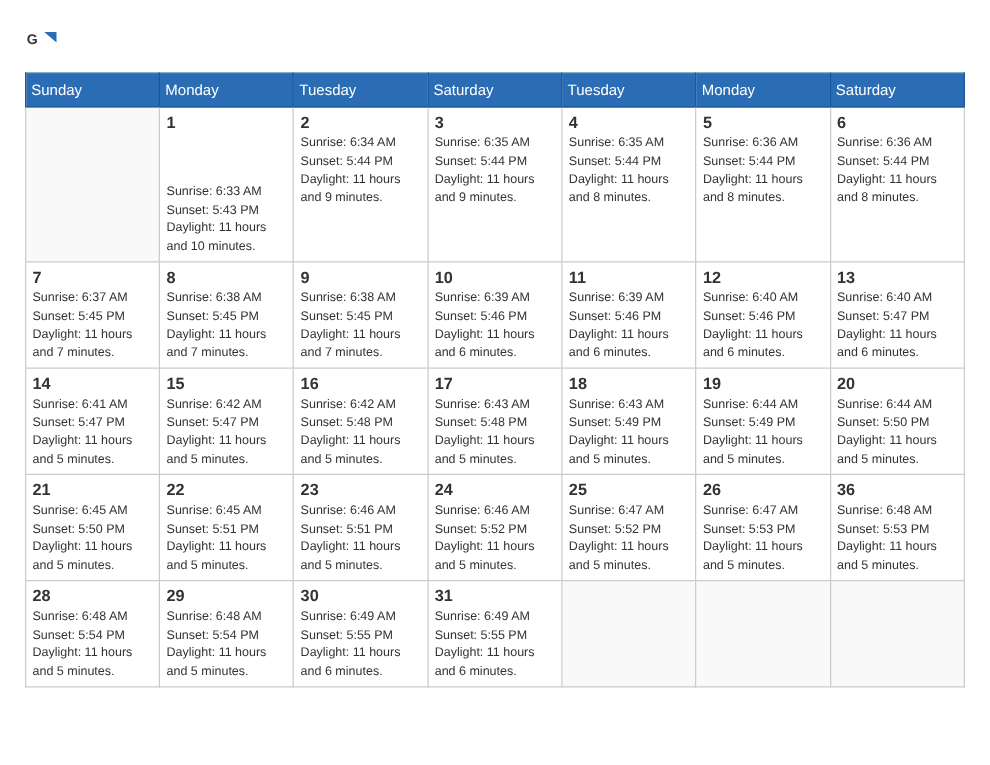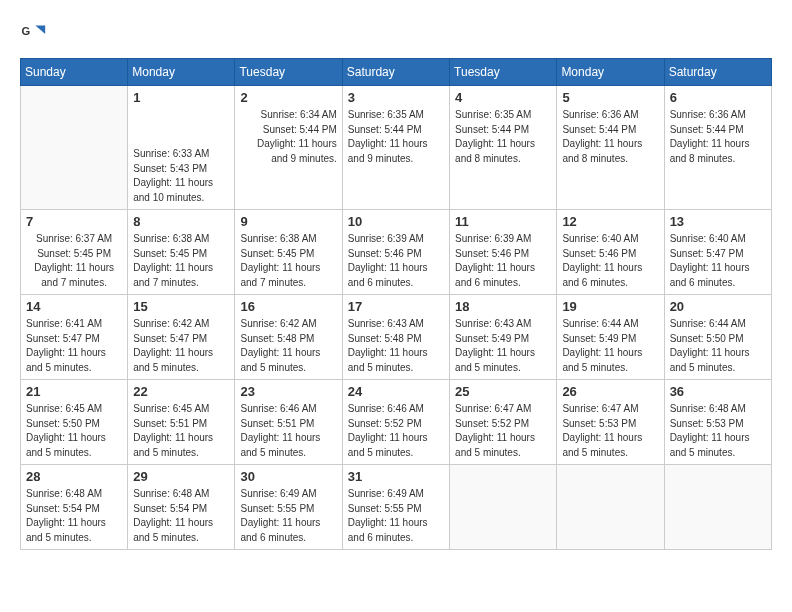--- a/index.html
+++ b/index.html
@@ -120,21 +120,21 @@
         <td class="empty-cell"></td>
         <td>
           <span class="day-num">1</span>
           <div class="day-info" style="white-space: pre-line; margin-top: 42px;">Sunrise: 6:33 AM
 Sunset: 5:43 PM
 Daylight: 11 hours
 and 10 minutes.</div>
         </td>
         <td>
           <span class="day-num">2</span>
-          <div class="day-info" style="white-space: pre-line; text-align: right;">Sunrise: 6:34 AM
+          <div class="day-info" style="white-space: pre-line;">Sunrise: 6:34 AM
 Sunset: 5:44 PM
 Daylight: 11 hours
 and 9 minutes.</div>
         </td>
         <td>
           <span class="day-num">3</span>
           <div class="day-info" style="white-space: pre-line;">Sunrise: 6:35 AM
 Sunset: 5:44 PM
 Daylight: 11 hours
 and 9 minutes.</div>
@@ -157,21 +157,21 @@
           <span class="day-num">6</span>
           <div class="day-info" style="white-space: pre-line;">Sunrise: 6:36 AM
 Sunset: 5:44 PM
 Daylight: 11 hours
 and 8 minutes.</div>
         </td>
       </tr>
       <tr>
         <td>
           <span class="day-num">7</span>
-          <div class="day-info" style="white-space: pre-line; text-align: center;">Sunrise: 6:37 AM
+          <div class="day-info" style="white-space: pre-line;">Sunrise: 6:37 AM
 Sunset: 5:45 PM
 Daylight: 11 hours
 and 7 minutes.</div>
         </td>
         <td>
           <span class="day-num">8</span>
           <div class="day-info" style="white-space: pre-line;">Sunrise: 6:38 AM
 Sunset: 5:45 PM
 Daylight: 11 hours
 and 7 minutes.</div>

